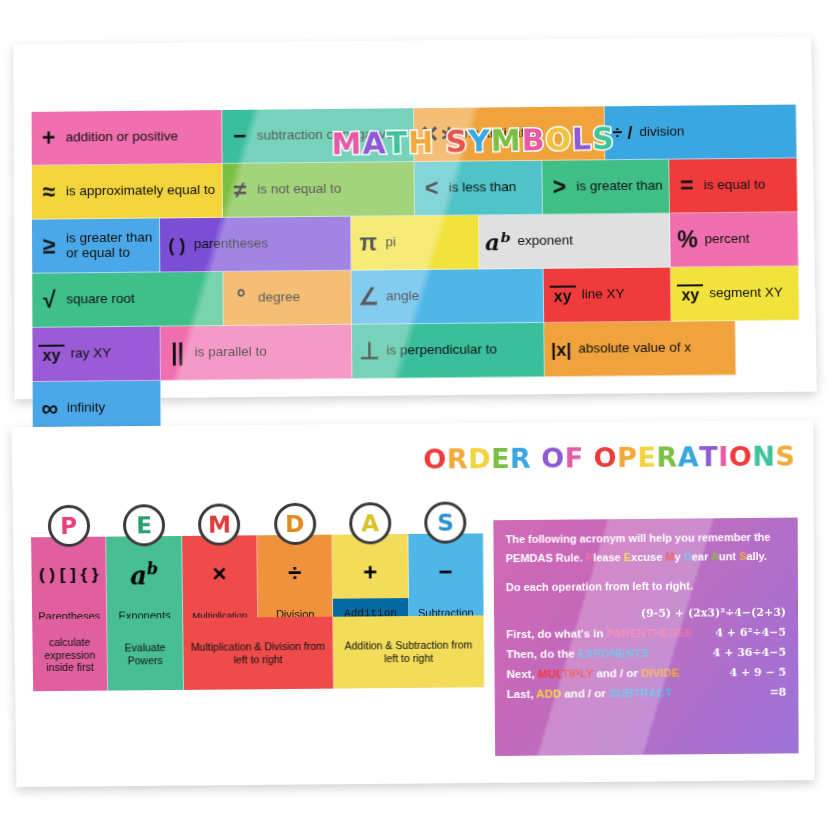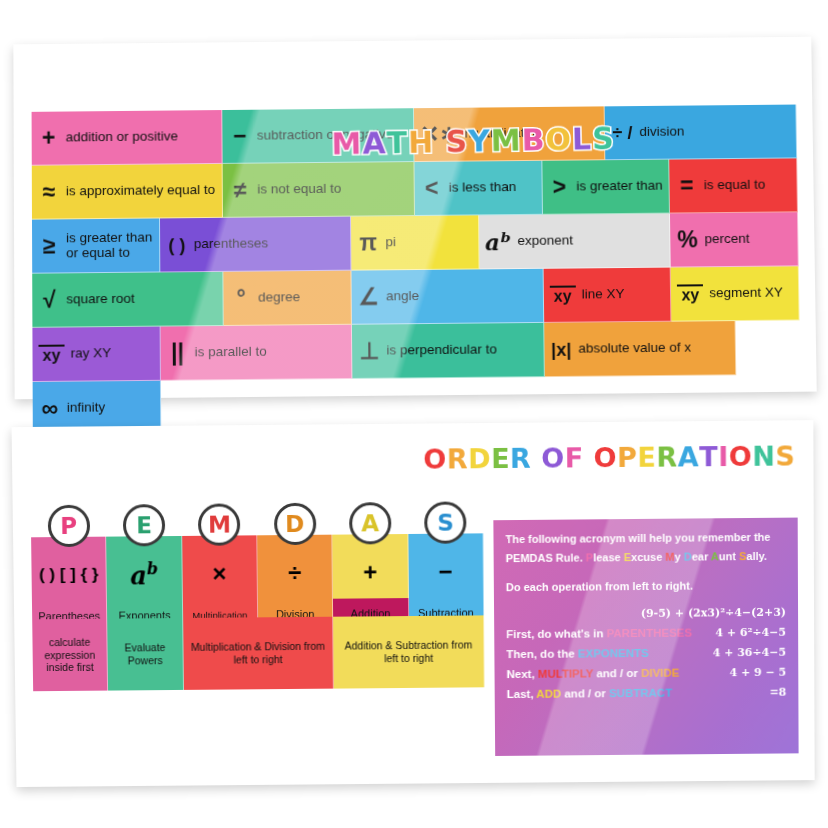--- a/index.html
+++ b/index.html
@@ -236,21 +236,21 @@
           <div style="background: rgb(239, 75, 75);">×</div>
           <div style="background: rgb(240, 145, 60);">÷</div>
           <div style="background: rgb(242, 220, 90);">+</div>
           <div style="background: rgb(79, 182, 232);">−</div>
         </div>
       <div class="grid2 r2b" id="row-name">
           <div style="background: rgb(224, 96, 159);">Parentheses</div>
           <div style="background: rgb(72, 191, 146);">Exponents</div>
           <div style="background: rgb(239, 75, 75); font-size: 9.5px;">Multiplication</div>
           <div style="background: rgb(240, 145, 60);">Division</div>
-          <div style="background: #be185d;">Addition</div>
+          <div style="background: #0369a1; font-family: Liberation Mono, monospace;">Addition</div>
           <div style="background: rgb(79, 182, 232);">Subtraction</div>
         </div>
       <div class="grid2 r2c" id="row-rule">
           <div style="background: rgb(224, 96, 159);">calculate expression inside first</div>
           <div style="background: rgb(72, 191, 146);">Evaluate Powers</div>
           <div class="span2" style="background: rgb(239, 75, 75);">Multiplication &amp; Division from left to right</div>
           <div class="span2" style="background: rgb(242, 220, 90);">Addition &amp; Subtraction from left to right</div>
         </div>
     </div>
 

